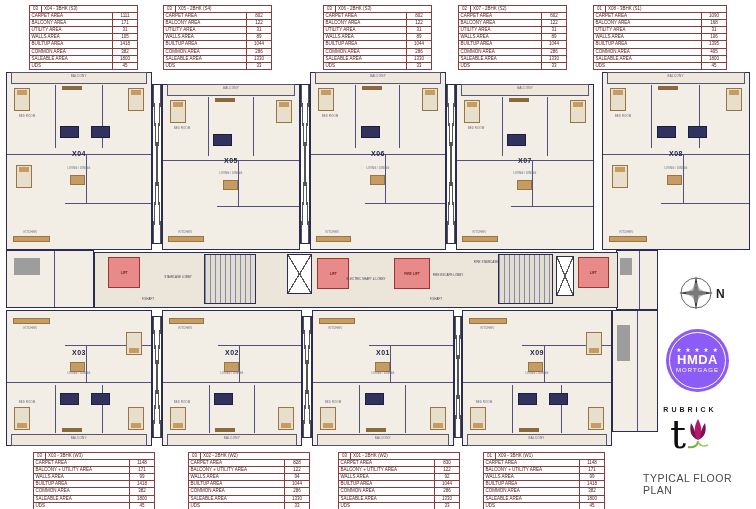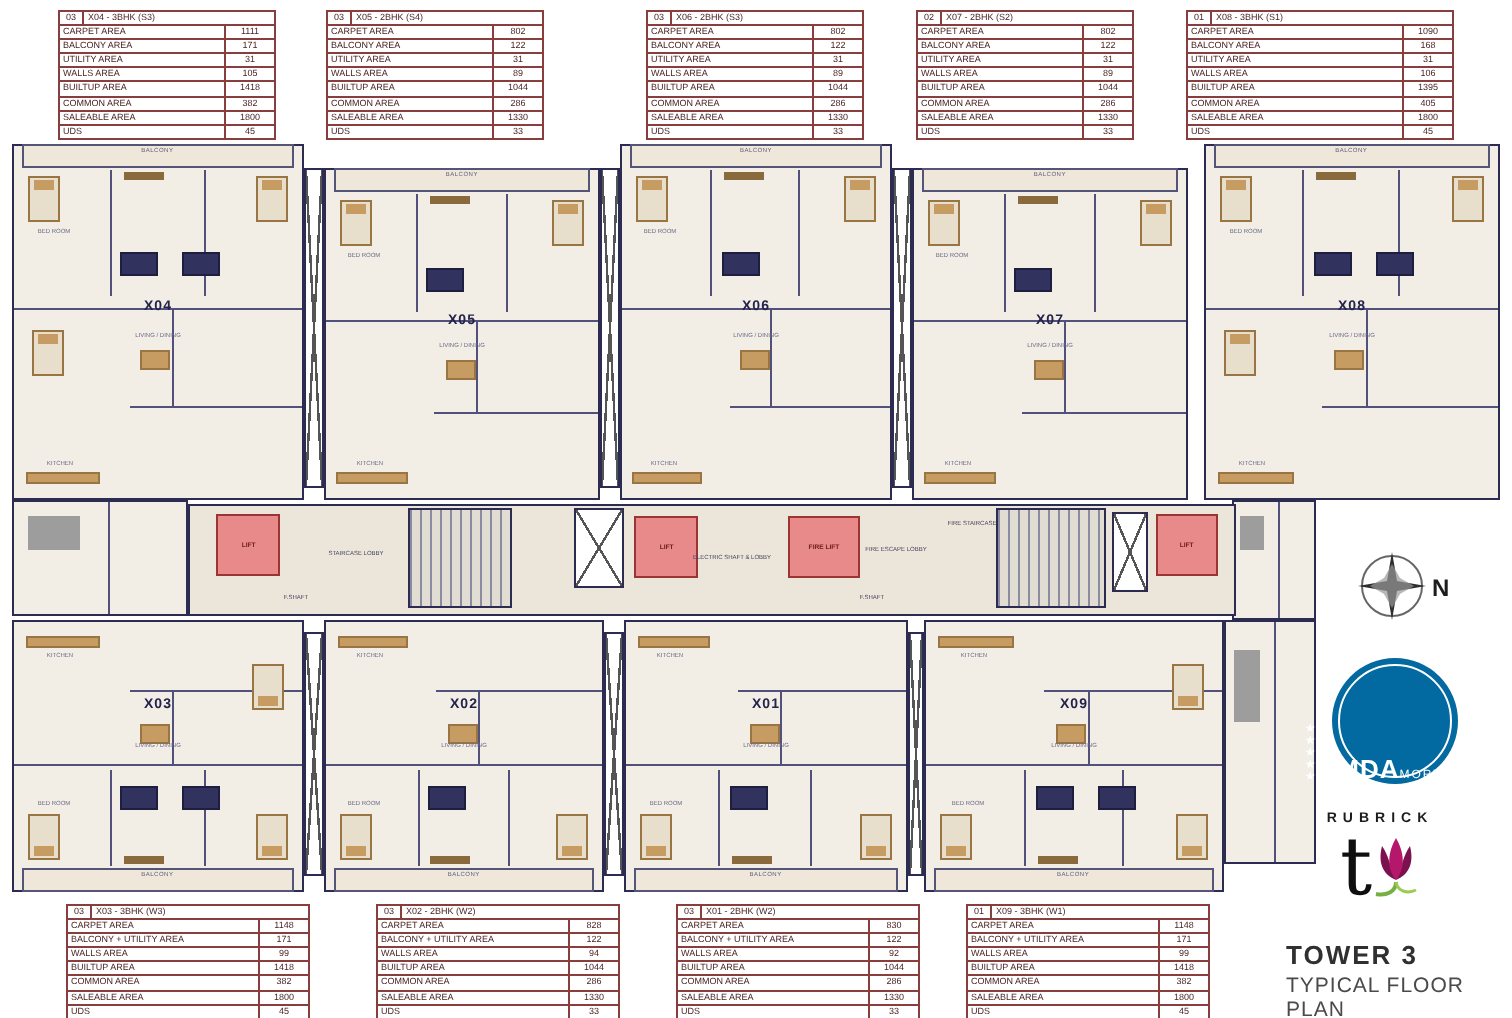--- a/index.html
+++ b/index.html
@@ -66,22 +66,22 @@
   .lift span{font-size:6px;transform:scale(.55);font-weight:bold;color:#6e1d1d;text-align:center;white-space:nowrap;}
   .stairs{position:absolute;border:1px solid var(--wall,#2c2c52);box-sizing:border-box;
     background:repeating-linear-gradient(90deg,#8a8aa0 0,#8a8aa0 1px,#e2ddd2 1px,#e2ddd2 5px);}
   .xbox{position:absolute;border:1px solid var(--wall,#2c2c52);box-sizing:border-box;background:
     linear-gradient(to top right,transparent calc(50% - .6px),#555 calc(50% - .6px),#555 calc(50% + .6px),transparent calc(50% + .6px)),
     linear-gradient(to bottom right,transparent calc(50% - .6px),#555 calc(50% - .6px),#555 calc(50% + .6px),transparent calc(50% + .6px)),#fff;}
   .clabel{position:absolute;width:80px;text-align:center;font-size:6px;transform:scale(.5);transform-origin:center;color:#44445f;white-space:nowrap;}
 
   
   #compass{position:absolute;left:672px;top:272px;}
-  #badge{position:absolute;left:666px;top:329px;width:63px;height:63px;border-radius:50%;background:#0369a1;
-    display:flex;flex-direction:row;align-items:flex-end;justify-content:center;box-sizing:border-box;}
+  #badge{position:absolute;left:666px;top:329px;width:63px;height:63px;border-radius:50%;background:#8b5cf6;
+    display:flex;flex-direction:column;align-items:center;justify-content:center;box-sizing:border-box;}
   #badge::before{content:"";position:absolute;inset:3px;border:1.5px solid #fff;border-radius:50%;}
   #badge .stars{font-size:6px;color:#fff;letter-spacing:1px;line-height:6px;}
   #badge .hmda{font-size:13px;font-weight:bold;color:#fff;line-height:14px;letter-spacing:.5px;}
   #badge .mort{font-size:6px;color:#fff;letter-spacing:1px;line-height:7px;}
 
   #logo{position:absolute;left:628px;top:406px;width:124px;text-align:center;}
   #logo .rb{font-size:7px;font-weight:bold;letter-spacing:3px;color:#1c1c1c;}
   #logo .word{font-family:"DejaVu Serif",serif;font-size:40px;line-height:42px;color:#0f0f0f;display:flex;align-items:flex-end;justify-content:center;}
   #logo .word svg{margin:0 1px 4px 1px;}
   #titleblock{position:absolute;left:643px;top:470px;text-align:left;}
@@ -683,16 +683,15 @@
         <path d="M11,24 C11,29 6,31 1,30" fill="none" stroke="#76b043" stroke-width="2"></path>
         <path d="M11,24 C12,29 17,30 21,28" fill="none" stroke="#9ccb53" stroke-width="1.5"></path>
         <path d="M4,6 C2,14 4,20 11,23 C8,16 7,10 4,6 Z" fill="#7c1150"></path>
         <path d="M18,6 C20,14 18,20 11,23 C14,16 15,10 18,6 Z" fill="#7c1150"></path>
         <path d="M11,2 C7,9 6,17 11,23 C16,17 15,9 11,2 Z" fill="#b5176b"></path>
       </svg>
     </div>
   </div>
 
   <div id="titleblock">
-    <div class="twr">TOWER 3</div>
     <div class="sub">TYPICAL FLOOR PLAN</div>
   </div>
 </div>
 
 </body></html>

